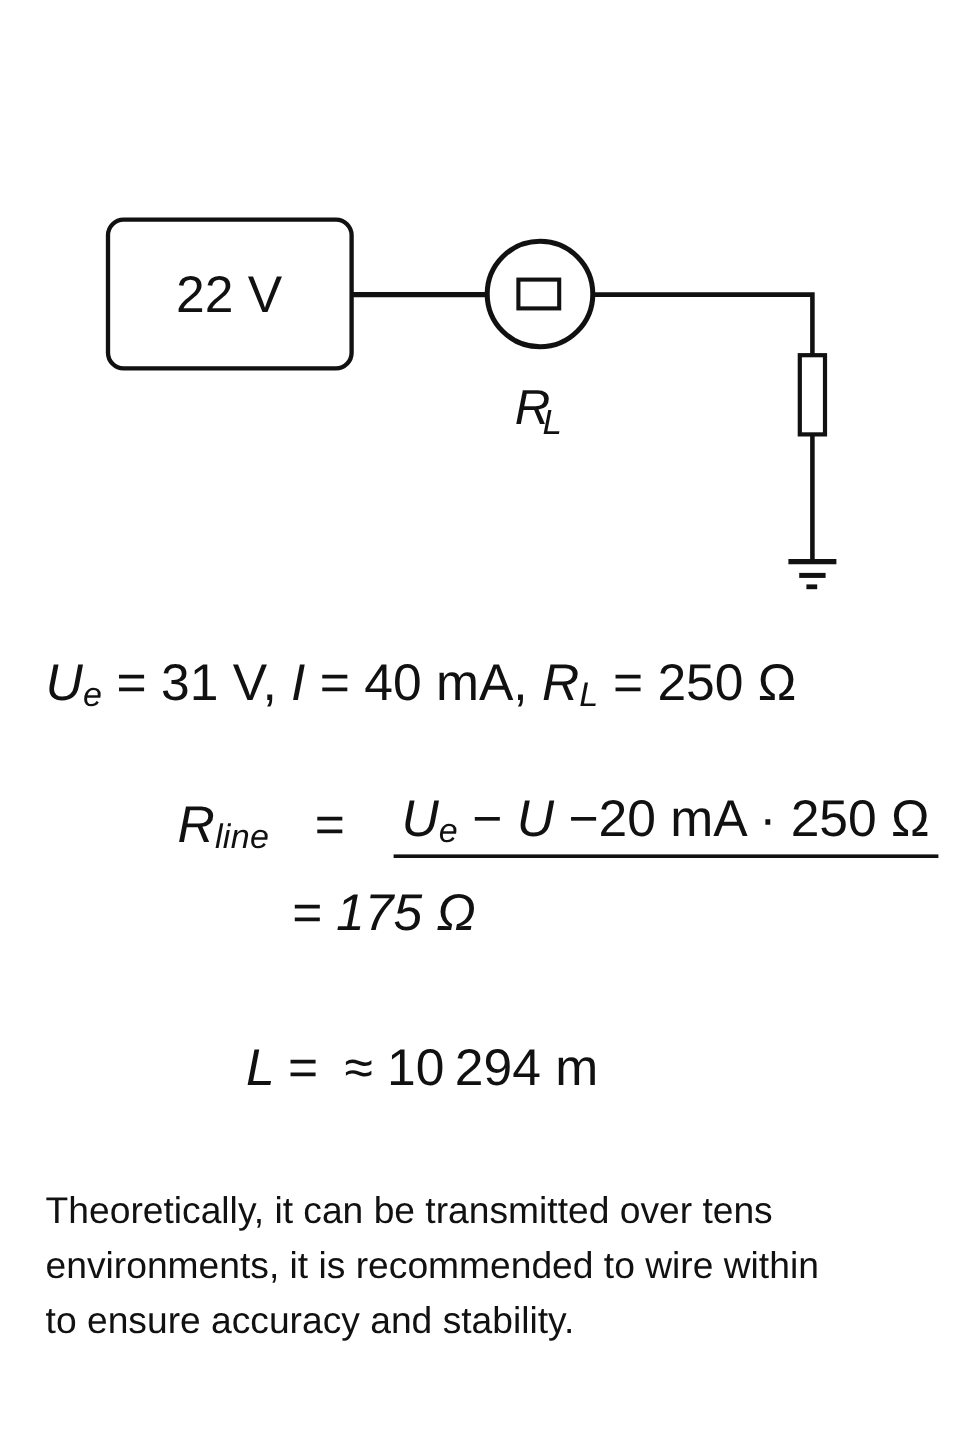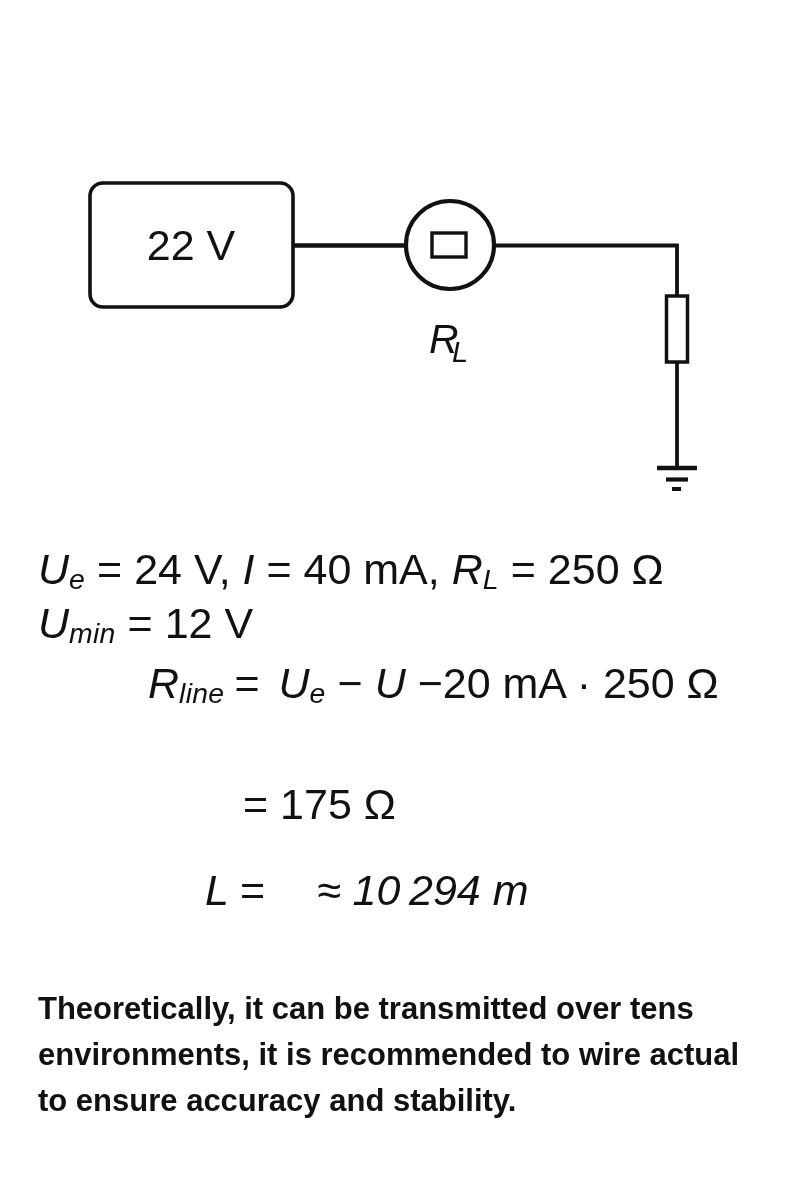--- a/index.html
+++ b/index.html
@@ -42,34 +42,34 @@
     position: absolute;
     display: flex;
     align-items: center;
     font-size: 43px;
     white-space: pre;
   }
   .eq .lhs { white-space: pre; }
   .eq-sign { display: inline-block; }
   .eq1 .eq-sign { margin: 0 12px 0 10px; }
   .eq2 .eq-sign { margin: 0 22px 0 11px; }
-  .frac { display: inline-flex; flex-direction: row; align-items: center; }
+  .frac { display: inline-flex; flex-direction: column; align-items: center; }
   .frac .num, .frac .den { white-space: pre; padding: 0 7px; text-align: center; }
   .frac-bar { align-self: stretch; height: 0; border-top: 3.5px solid #111111; margin: 4px 0 3px 0; }
-  .rhs { margin-left: 30px; white-space: pre; font-style: italic; }
+  .rhs { margin-left: 0; white-space: pre; }
 
   
   .paragraph {
     position: absolute;
     left: 38px;
     top: 986px;
     width: 760px;
     font-size: 31px;
   }
-  .paragraph .pline { height: 46px; line-height: 46px; white-space: pre; font-weight: bold; }
+  .paragraph .pline { height: 46px; line-height: 46px; white-space: pre; }
 </style>
 </head>
 <body>
 
 <div class="page">
 
   <svg class="circuit" viewBox="0 0 800 520" xmlns="http://www.w3.org/2000/svg">
 
     <rect class="shape" x="90" y="183" width="203" height="124" rx="13" stroke-width="3.6"></rect>
     <text class="svg-label" x="191" y="260" text-anchor="middle">22 V</text>
@@ -88,43 +88,42 @@
     <g>
       <line class="shape" x1="657" y1="468" x2="697" y2="468" stroke-width="4.5"></line>
       <line class="shape" x1="666" y1="479.5" x2="688" y2="479.5" stroke-width="4.2"></line>
       <line class="shape" x1="672" y1="489" x2="681" y2="489" stroke-width="4"></line>
     </g>
 
     <text class="svg-math" x="429" y="353">R</text>
     <text class="svg-math-sub" x="452" y="362">L</text>
   </svg>
 
-  <div class="mathline" style="left:38px; top:545px;"><span class="v">U</span><span class="s">e</span><span> = 24 V, </span><span class="v">I</span><span> = 40 mA, </span><span class="v">R</span><span class="s">L</span><span> = 250 Ω</span></div>
+  <div class="mathline" style="left:38px; top:545px;"><span class="v">U</span><span class="s">e</span><span> = 31 V, </span><span class="v">I</span><span> = 40 mA, </span><span class="v">R</span><span class="s">L</span><span> = 250 Ω</span></div>
 
-  <div class="mathline" style="left:38px; top:599px;"><span class="v">U</span><span class="s">min</span><span> = 12 V</span></div>
 
-  <div class="eq eq1" style="left:148px; top:659px;">
+  <div class="eq eq1" style="left:148px; top:659px;gap:28px;">
     <span class="lhs"><span class="v">R</span><span class="s">line</span></span>
     <span class="eq-sign">=</span>
     <span class="frac">
       <span class="num"><span class="v">U</span><span class="s">e</span><span> − </span><span class="v">U</span><span> −20 mA · 250 Ω</span></span>
       <span class="frac-bar"></span>
     </span>
   </div>
 
-  <div class="mathline" style="left:243px; top:780px;">= 175 Ω</div>
+  <div class="mathline" style="left:243px; top:737px;font-style:italic;">= 175 Ω</div>
 
   <div class="eq eq2" style="left:205px; top:866px;">
     <span class="lhs v">L</span>
     <span class="eq-sign">=</span>
     <span class="frac">
       <span class="frac-bar"></span>
     </span>
     <span class="rhs">≈ 10 294 m</span>
   </div>
 
   <div class="paragraph">
     <div class="pline">Theoretically, it can be transmitted over tens</div>
-    <div class="pline">environments, it is recommended to wire actual</div>
+    <div class="pline">environments, it is recommended to wire within</div>
     <div class="pline">to ensure accuracy and stability.</div>
   </div>
 
 </div>
 
 </body></html>

